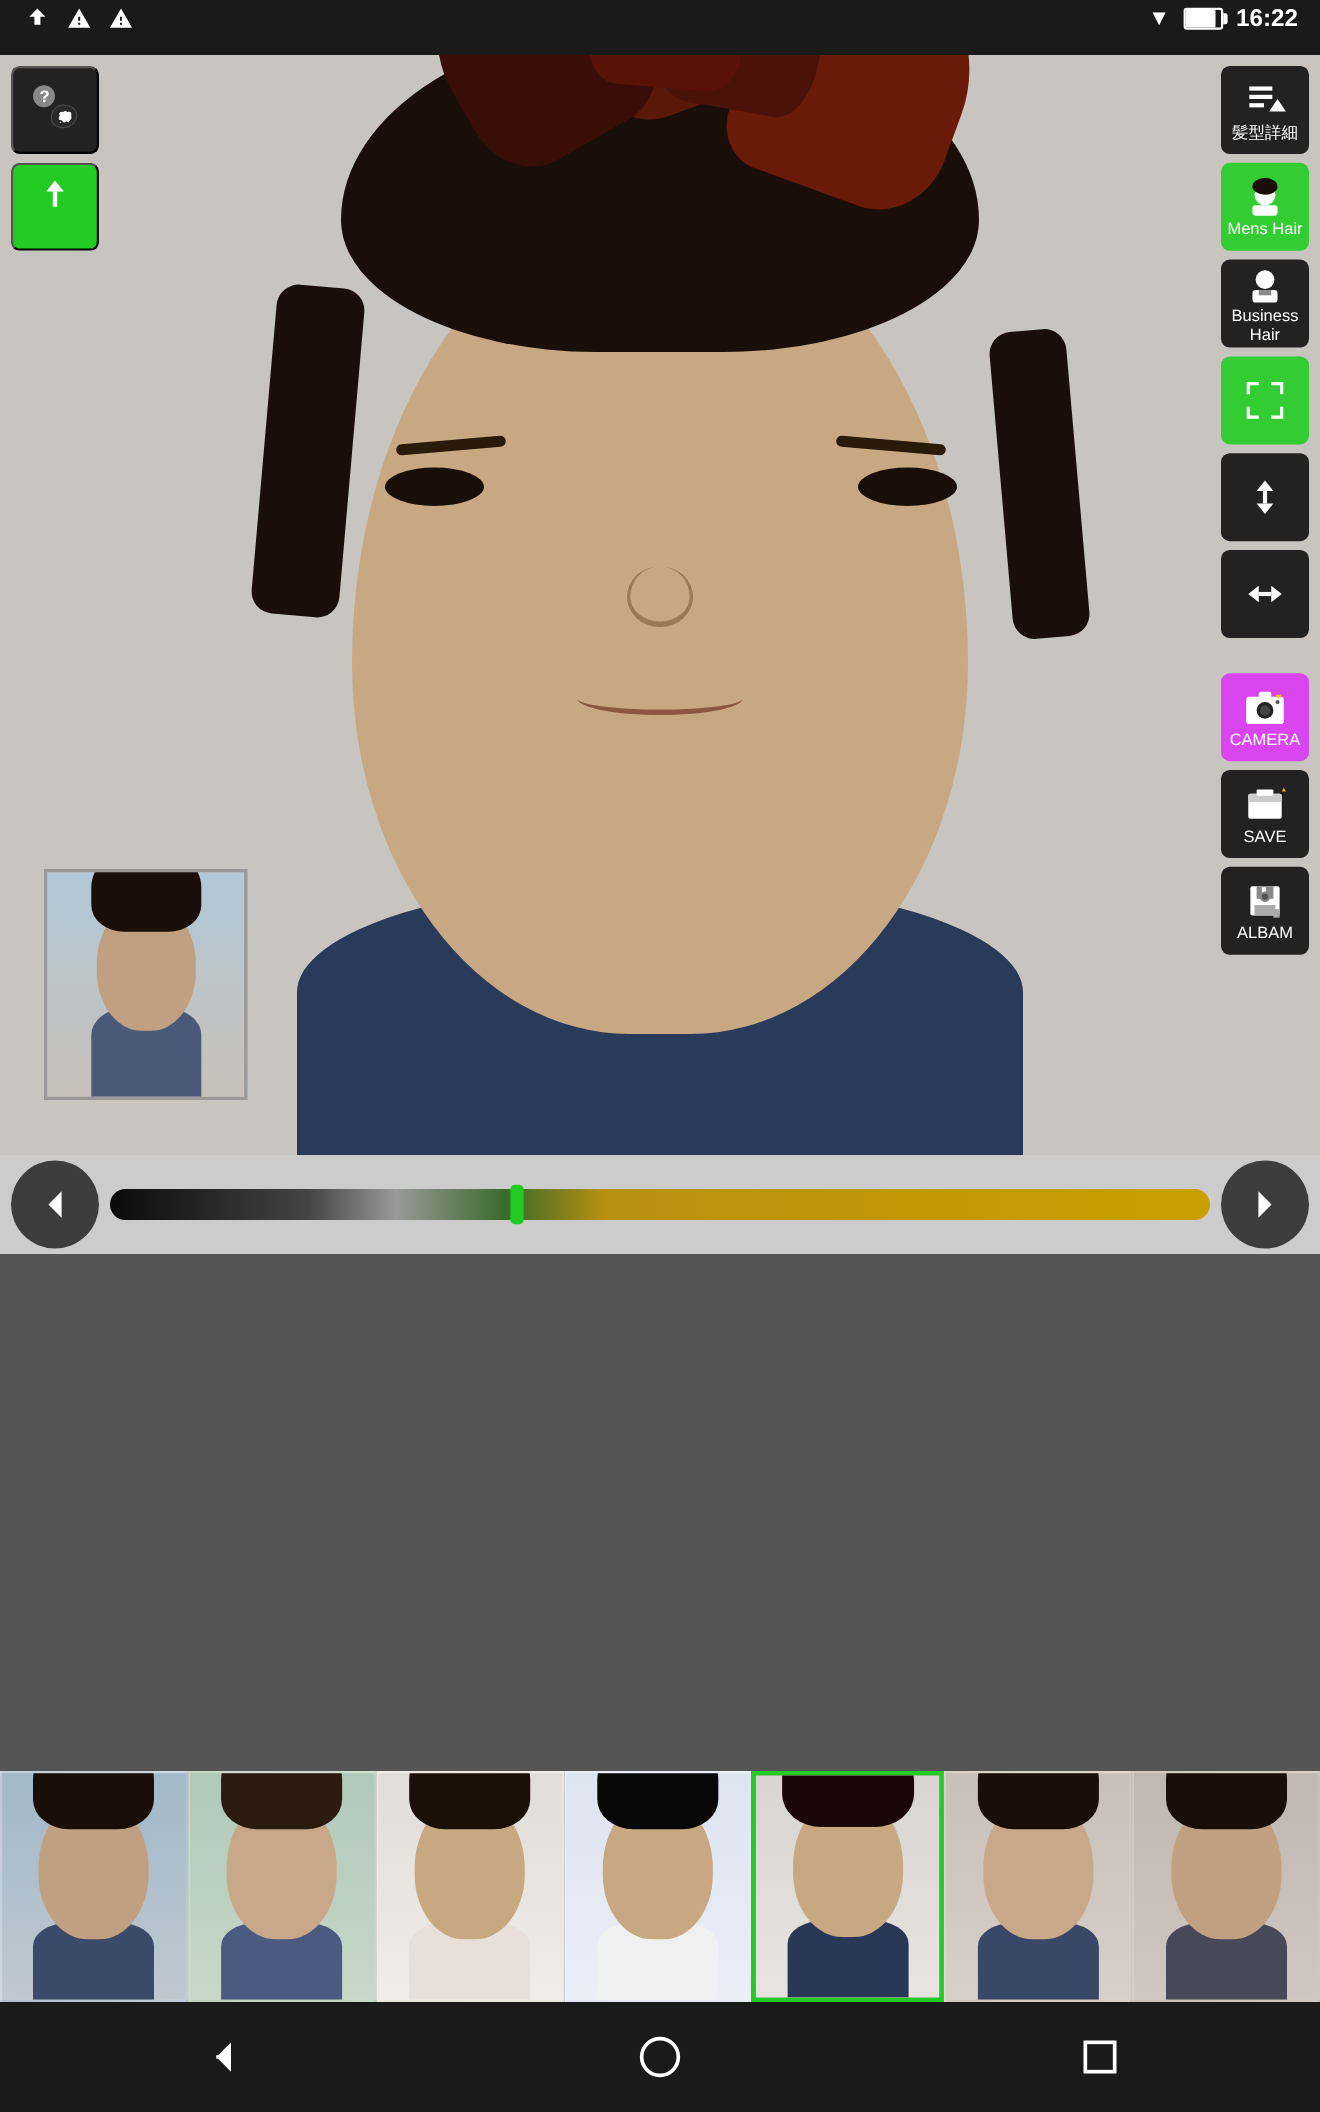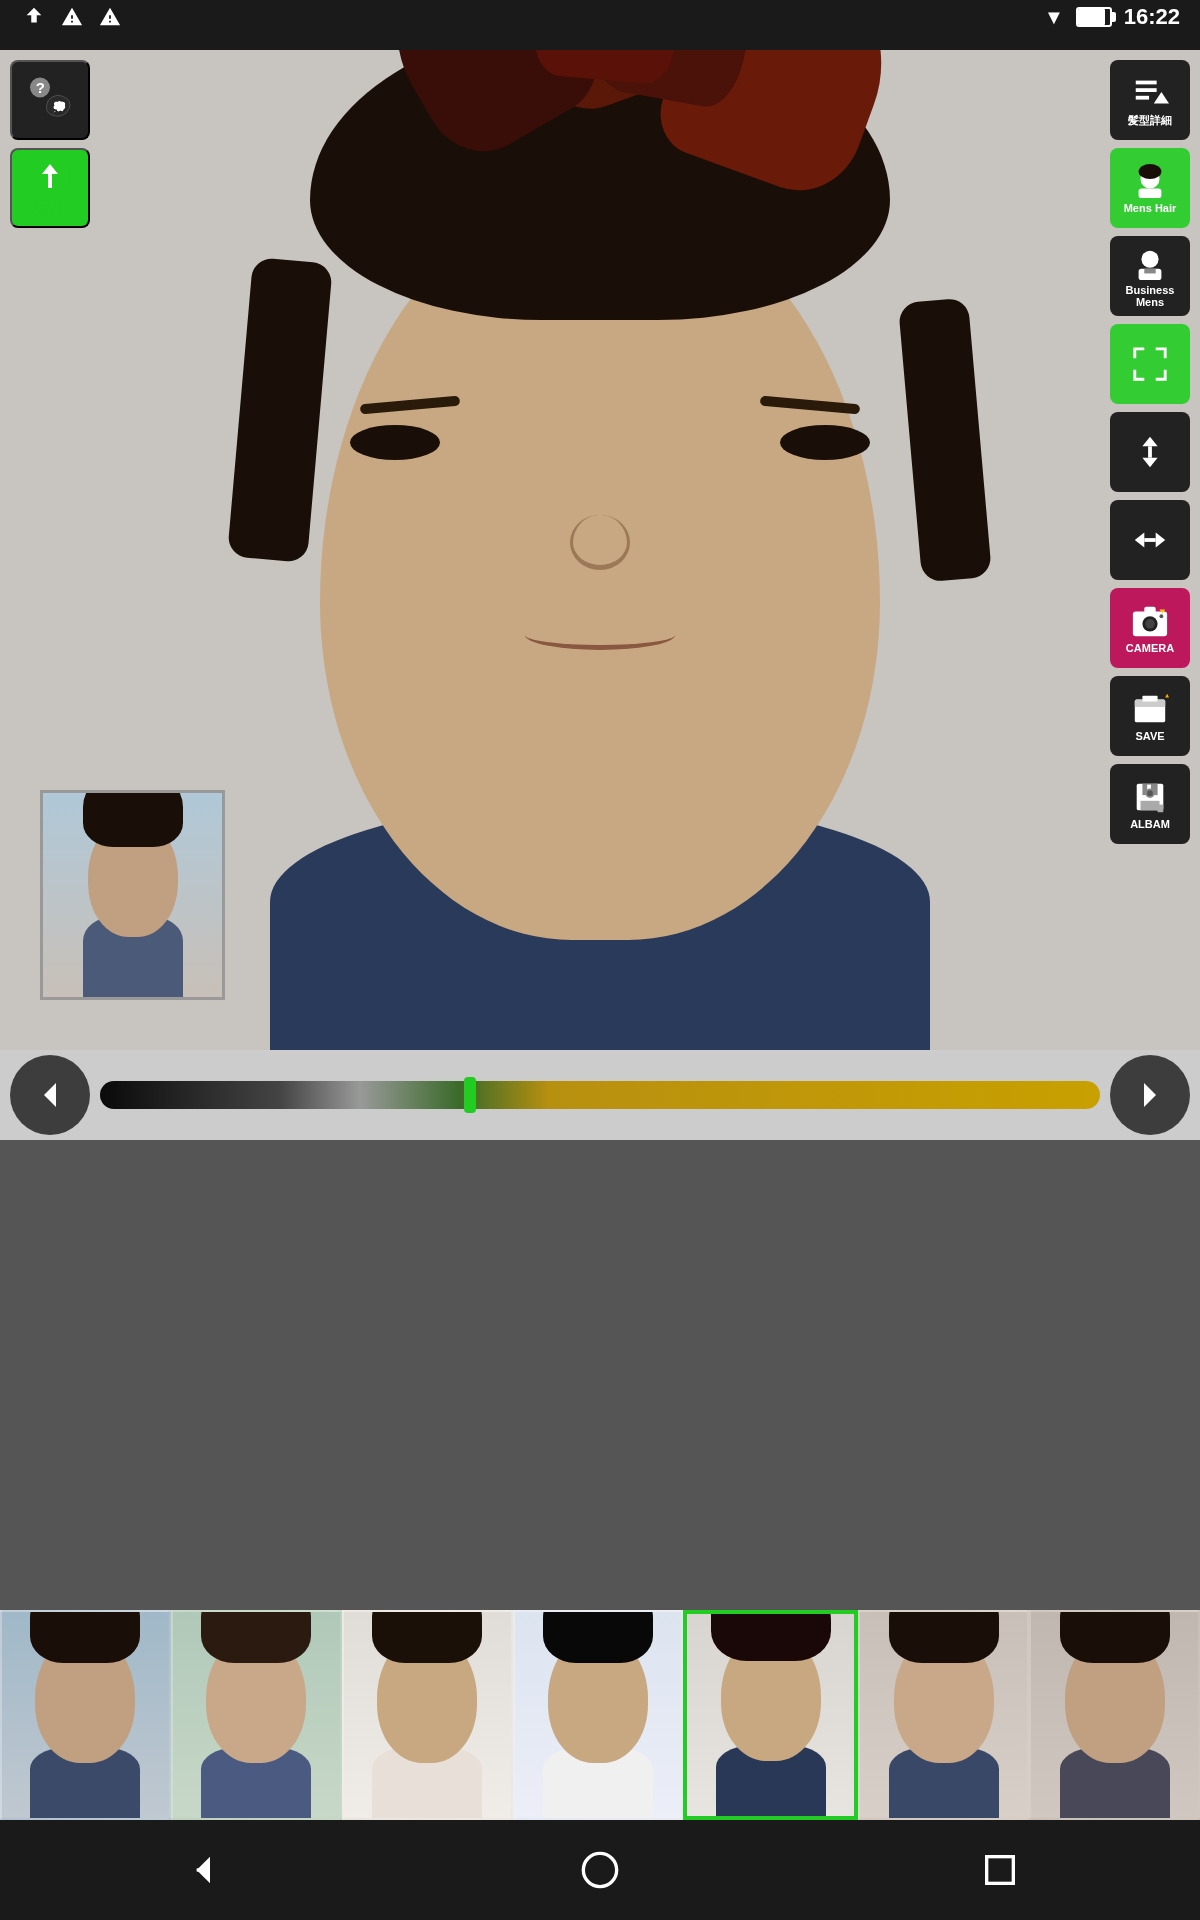--- a/index.html
+++ b/index.html
@@ -118,24 +118,23 @@
     }
     .sidebar-btn.green {
       background: #33cc33;
     }
     .sidebar-btn svg {
       width: 38px;
       height: 38px;
       fill: white;
     }
     .btn-label {
-      font-size: 11px;
+      font-size: 15px;
       color: white;
       margin-top: 2px;
-      font-weight: bold;
     }
 
     
     #left-top {
       position: absolute;
       left: 10px;
       top: 10px;
       z-index: 30;
       display: flex;
       flex-direction: column;
@@ -399,21 +398,21 @@
         </svg>
       <span class="btn-label">Mens Hair</span>
     </button>
 
     <button class="sidebar-btn" style="background:#222;">
       <svg viewBox="0 0 40 40" fill="white">
           <circle cx="20" cy="16" r="9" fill="white"></circle>
           <rect x="8" y="26" width="24" height="12" rx="3" fill="white"></rect>
           <rect x="14" y="26" width="12" height="5" fill="#888"></rect>
         </svg>
-      <span class="btn-label">Business Mens</span>
+      <span class="btn-label">Business Hair</span>
     </button>
 
     <button class="sidebar-btn green">
       <svg viewBox="0 0 40 40" fill="white">
         <polyline points="4,14 4,4 14,4" stroke="white" stroke-width="3" fill="none"></polyline>
         <polyline points="26,4 36,4 36,14" stroke="white" stroke-width="3" fill="none"></polyline>
         <polyline points="4,26 4,36 14,36" stroke="white" stroke-width="3" fill="none"></polyline>
         <polyline points="36,26 36,36 26,36" stroke="white" stroke-width="3" fill="none"></polyline>
       </svg>
     </button>
@@ -427,21 +426,21 @@
     </button>
 
     <button class="sidebar-btn" style="background:#222;">
       <svg viewBox="0 0 40 40" fill="white">
         <polygon points="4,20 14,12 14,28"></polygon>
         <polygon points="36,20 26,12 26,28"></polygon>
         <rect x="14" y="18" width="12" height="4" fill="white"></rect>
       </svg>
     </button>
 
-    <button class="sidebar-btn" style="background:#be185d;">
+    <button class="sidebar-btn" style="background:#d946ef;margin-top:24px;">
       <svg viewBox="0 0 40 40" fill="white">
         <rect x="2" y="10" width="36" height="26" rx="3" fill="white"></rect>
         <circle cx="20" cy="23" r="8" fill="#222"></circle>
         <circle cx="20" cy="23" r="5" fill="#444"></circle>
         <rect x="14" y="5" width="12" height="7" rx="2" fill="white"></rect>
         <circle cx="32" cy="15" r="2" fill="#555"></circle>
         <path d="M30,8 L36,8 L33,12 Z" fill="#ffcc00"></path>
       </svg>
       <span class="btn-label">CAMERA</span>
     </button>

